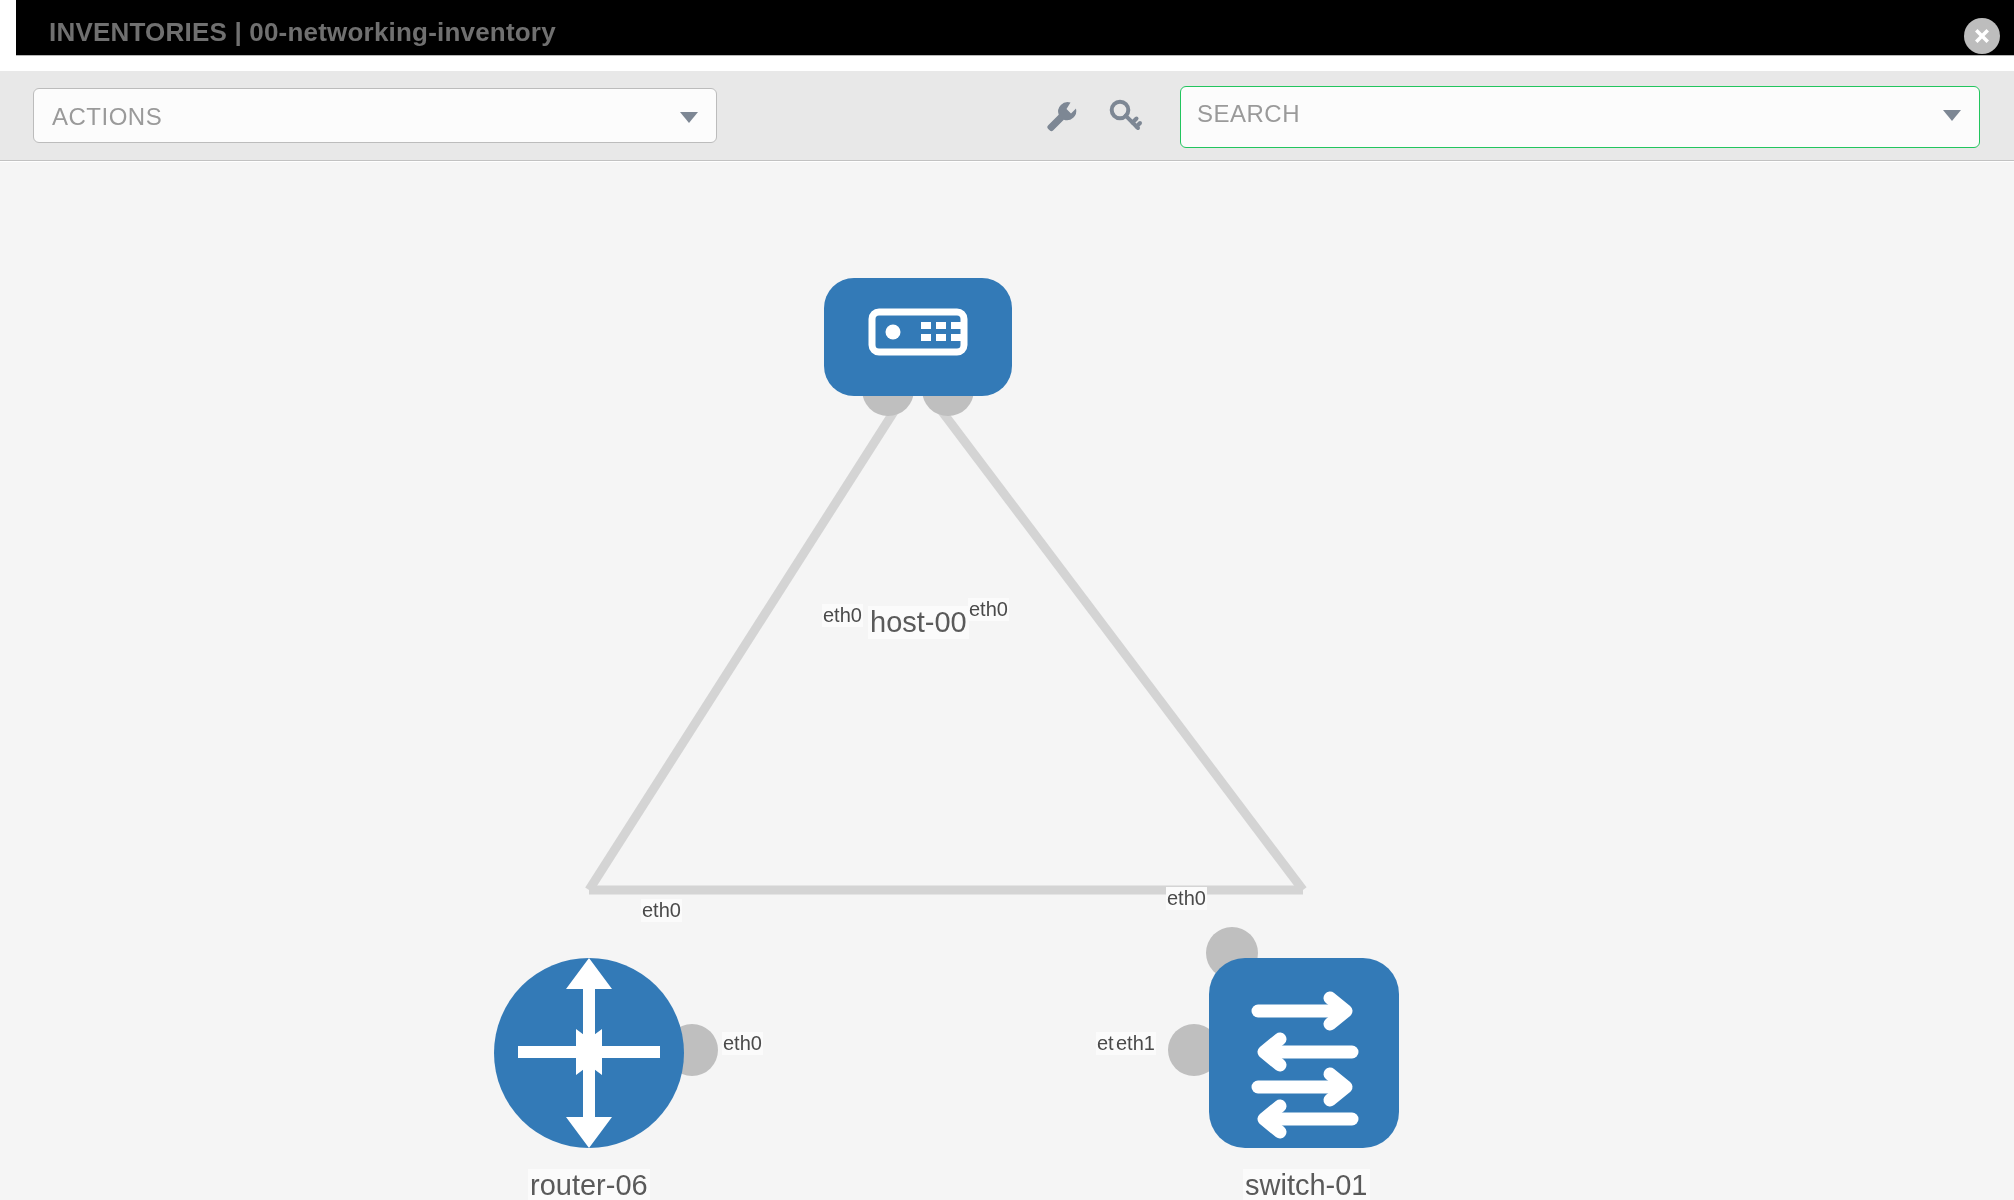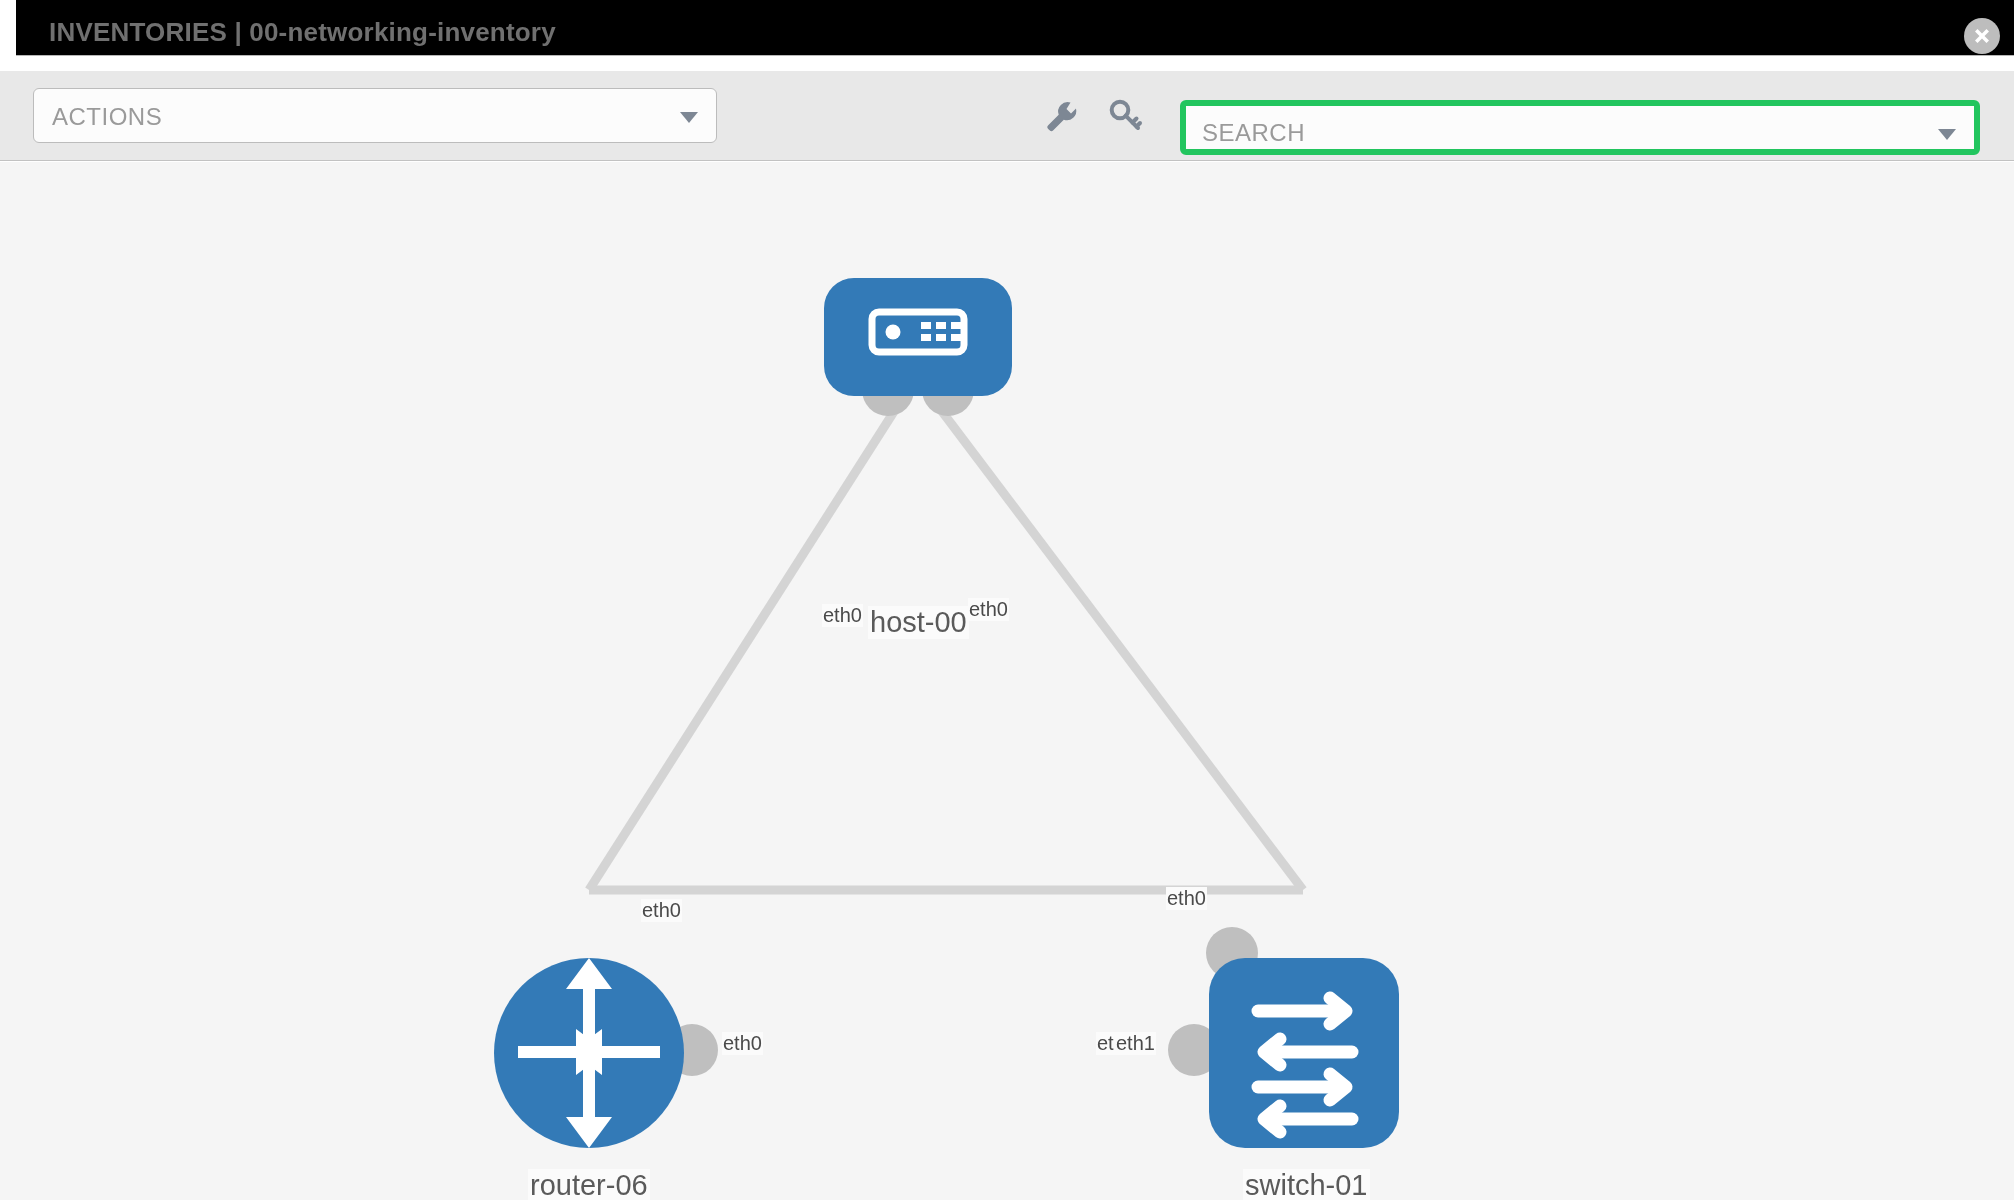--- a/index.html
+++ b/index.html
@@ -97,25 +97,25 @@
     height: 42px;
     cursor: pointer;
   }
   .tool-icon svg { display: block; width: 42px; height: 42px; }
   .tool-wrench { left: 1040px; }
   .tool-key    { left: 1105px; }
 
   .search-box {
     position: absolute;
     left: 1180px;
-    top: 29px;
+    top: 15px;
     width: 800px;
-    height: 55px;
+    height: 62px;
     background: #fcfcfc;
-    border: 6px solid #22c55e;
+    border: 1px solid #22c55e;
     border-radius: 6px;
   }
   .search-input {
     position: absolute;
     left: 16px;
     top: 0;
     width: 720px;
     height: 53px;
     border: none;
     outline: none;

